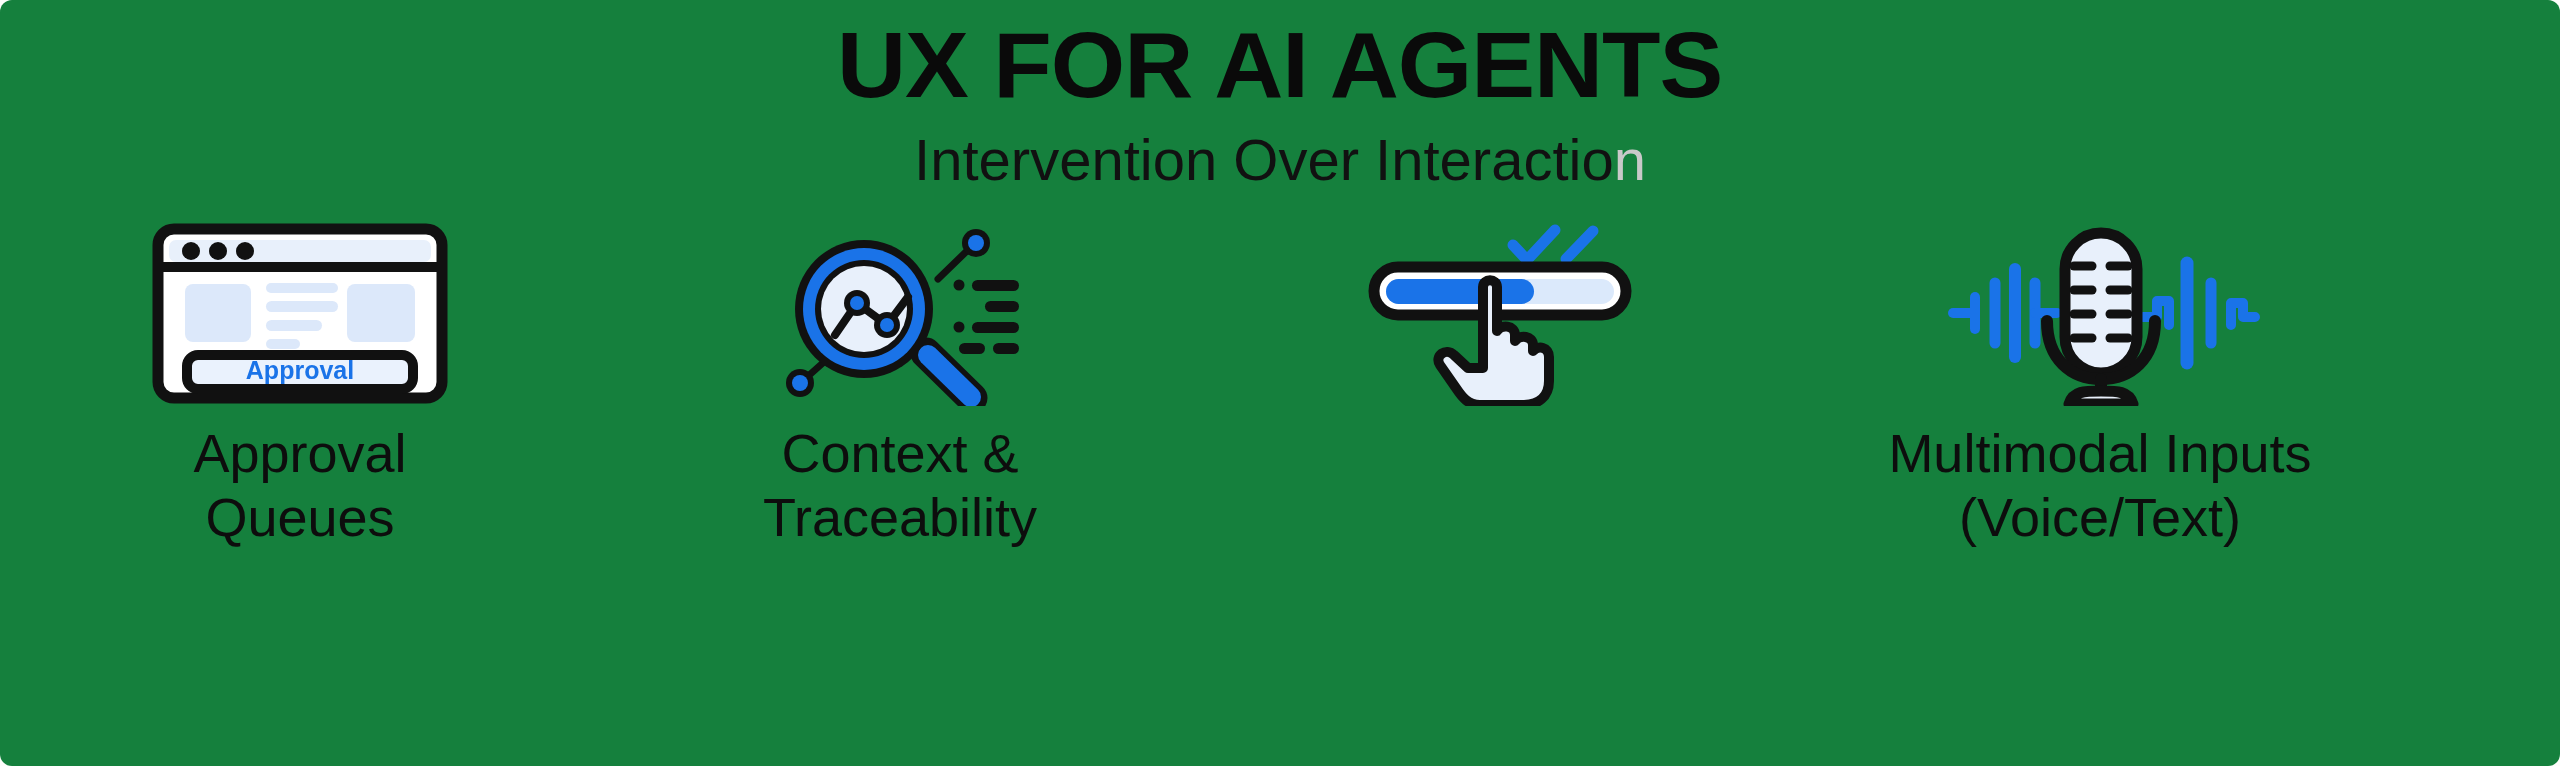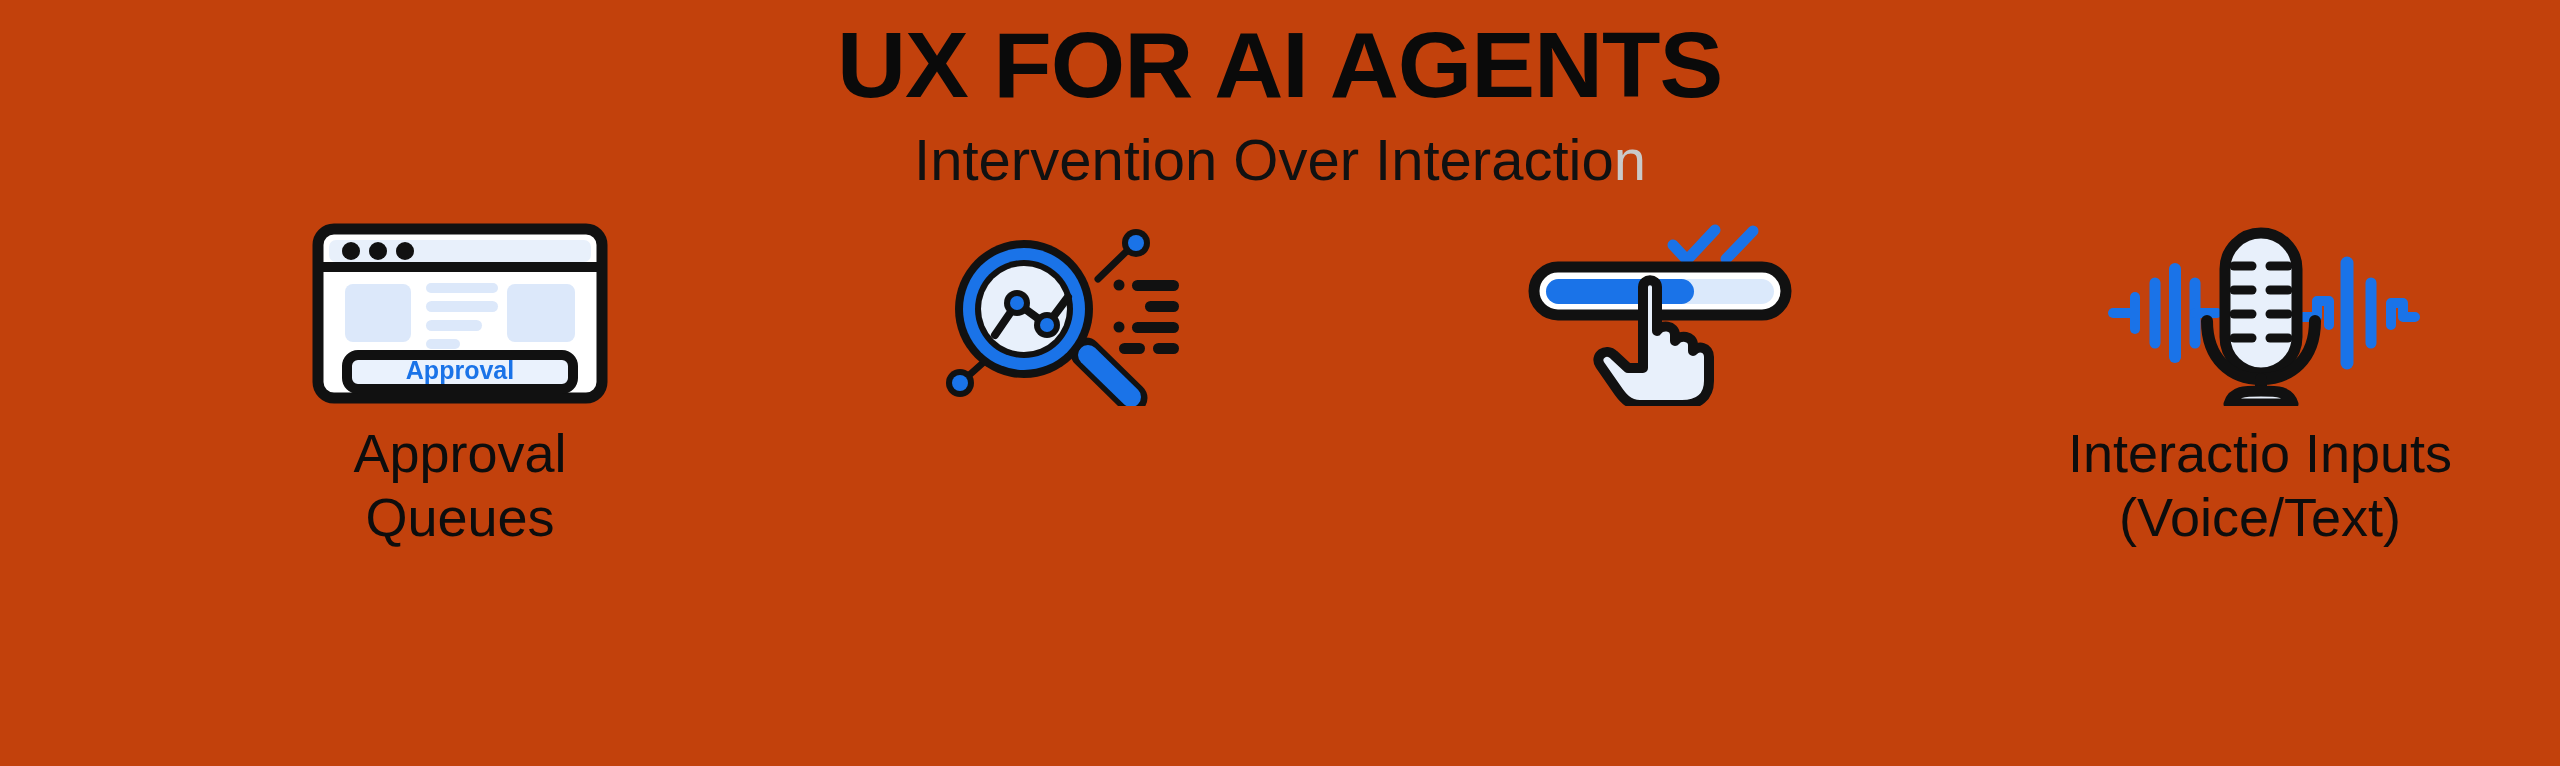--- a/index.html
+++ b/index.html
@@ -11,24 +11,25 @@
     width: 2560px;
     height: 766px;
     overflow: hidden;
     font-family: "Liberation Sans", sans-serif;
     background: #fdfdfb;
   }
   .poster {
     position: relative;
     width: 2560px;
     height: 766px;
-    background: #c2410c;
+    background: #15803d;
     display: flex;
     flex-direction: column;
     align-items: center;
+    border-radius: 12px;
   }
   .title {
     margin-top: 16px;
     font-family: "Liberation Sans", sans-serif;
     font-weight: bold;
     font-size: 92px;
     letter-spacing: -1px;
     color: #0a0a0a;
     line-height: 1.08;
     text-align: center;
@@ -45,21 +46,21 @@
     position: relative;
   }
   .subtitle .fade-tail {
     color: #c9c9c9;
   }
   .cards {
     margin-top: 26px;
     width: 2560px;
     display: flex;
     flex-direction: row;
-    justify-content: flex-end;
+    justify-content: flex-start;
     align-items: flex-start;
   }
   .card {
     width: 600px;
     display: flex;
     flex-direction: column;
     align-items: center;
   }
   .icon-wrap {
     height: 190px;
@@ -143,20 +144,22 @@
             <circle cx="209" cy="64" r="5.5"></circle>
             <rect x="222" y="59" width="47" height="11" rx="5.5" ry="5.5"></rect>
             <rect x="235" y="80" width="34" height="11" rx="5.5" ry="5.5"></rect>
             <circle cx="209" cy="106" r="5.5"></circle>
             <rect x="222" y="101" width="47" height="11" rx="5.5" ry="5.5"></rect>
             <rect x="209" y="122" width="26" height="11" rx="5.5" ry="5.5"></rect>
             <rect x="243" y="122" width="26" height="11" rx="5.5" ry="5.5"></rect>
           </g>
         </svg>
       </div>
+      <div class="caption">Context &amp;
+Traceability</div>
     </div>
 
     <div class="card">
       <div class="icon-wrap">
         <svg width="300" height="185" viewBox="0 0 300 185">
           <g stroke="#1a73e8" stroke-width="11" fill="none" stroke-linecap="round" stroke-linejoin="round">
             <path d="M163 24 L177 39 L205 9"></path>
             <path d="M216 38 L243 10"></path>
           </g>
           <rect x="24" y="46" width="252" height="48" rx="24" ry="24" fill="#ffffff" stroke="#111111" stroke-width="11"></rect>
@@ -212,18 +215,18 @@
                 <path d="M175 93 H193"></path>
               <path d="M139 117 H157"></path>
                 <path d="M175 117 H193"></path>
             </g>
             <path d="M112 100 C112 138 136 158 166 158 C196 158 220 138 220 100" fill="none" stroke="#111111" stroke-width="12" stroke-linecap="round"></path>
             <path d="M166 158 V172" stroke="#111111" stroke-width="12" stroke-linecap="round"></path>
             <path d="M134 183 C138 170 150 170 166 170 C182 170 194 170 198 183 Z" fill="#e8f0fb" stroke="#111111" stroke-width="11" stroke-linejoin="round"></path>
           </g>
         </svg>
       </div>
-      <div class="caption">Interactio Inputs
+      <div class="caption">Multimodal Inputs
 (Voice/Text)</div>
     </div>
 
   </div>
 </div>
 
 </body></html>

